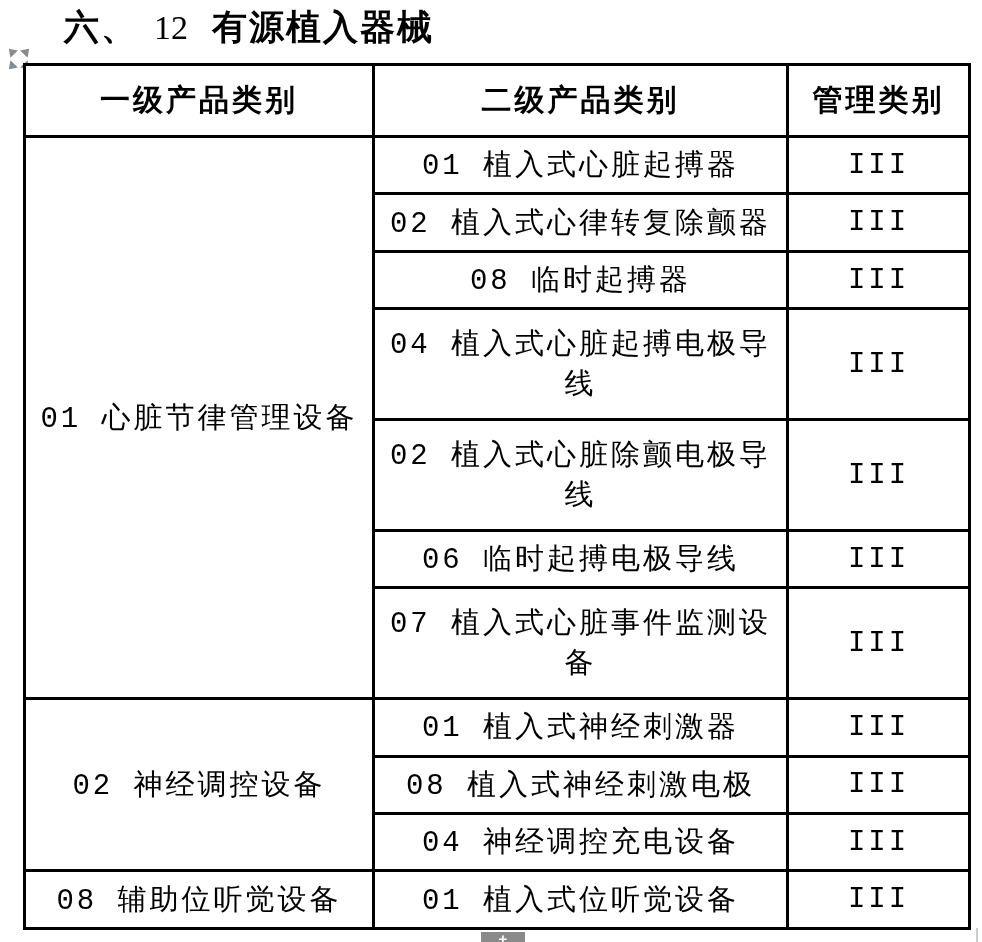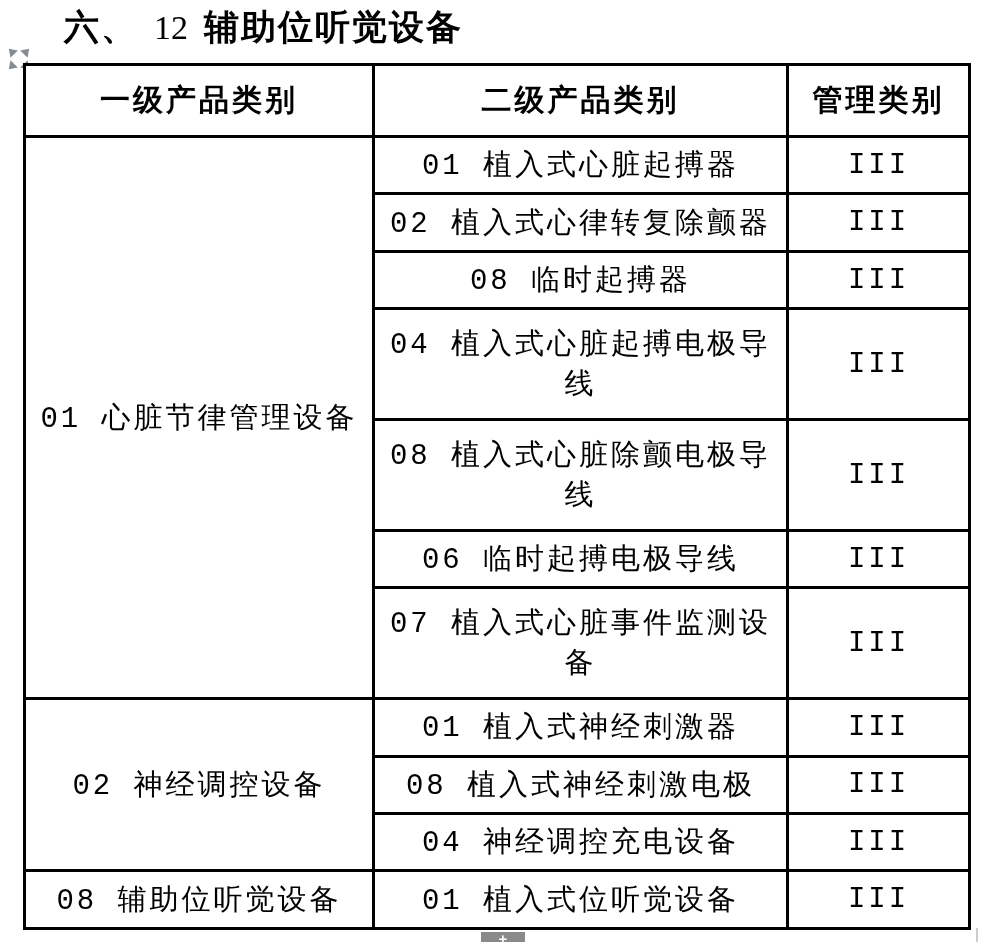--- a/index.html
+++ b/index.html
@@ -21,21 +21,21 @@
   .doc-title .cjk-bold {
     font-family: "Liberation Sans", "DejaVu Sans", sans-serif;
     font-weight: 700;
     font-size: 35px;
     letter-spacing: 2px;
   }
   .doc-title .num {
     font-family: "Liberation Serif", "DejaVu Serif", serif;
     font-weight: 400;
     font-size: 34px;
-    margin: 0 16px 0 16px;
+    margin: 0 24px 0 16px;
   }
   
   .move-handle {
     position: absolute;
     left: 4px; top: 44px;
     width: 30px; height: 30px;
     cursor: move;
   }
   .move-handle svg { width: 100%; height: 100%; transform: rotate(45deg); }
   
@@ -88,21 +88,21 @@
     position: absolute;
     left: 976px; top: 928px;
     width: 2px; height: 14px;
     background: #c9cdd2;
   }
 </style>
 </head>
 <body>
 
 <div class="doc-title">
-  <span class="cjk-bold">六、</span><span class="num">12</span><span class="cjk-bold">辅助位听觉设备</span>
+  <span class="cjk-bold">六、</span><span class="num">12</span><span class="cjk-bold">有源植入器械</span>
 </div>
 
 <div class="move-handle">
   <span style="display:block;width:100%;height:100%;">
     <svg viewBox="0 0 24 24">
       <g fill="#858b93">
         <polygon points="12,0.5 16.2,6.5 7.8,6.5"></polygon>
         <polygon points="12,23.5 7.8,17.5 16.2,17.5"></polygon>
         <polygon points="0.5,12 6.5,7.8 6.5,16.2"></polygon>
         <polygon points="23.5,12 17.5,16.2 17.5,7.8"></polygon>
@@ -135,21 +135,21 @@
   </tr>
   <tr>
     <td>08 临时起搏器</td>
     <td class="mgmt-class">III</td>
   </tr>
   <tr>
     <td>04 植入式心脏起搏电极导线</td>
     <td class="mgmt-class">III</td>
   </tr>
   <tr>
-    <td>08 植入式心脏除颤电极导线</td>
+    <td>02 植入式心脏除颤电极导线</td>
     <td class="mgmt-class">III</td>
   </tr>
   <tr>
     <td>06 临时起搏电极导线</td>
     <td class="mgmt-class">III</td>
   </tr>
   <tr>
     <td>07 植入式心脏事件监测设备</td>
     <td class="mgmt-class">III</td>
   </tr>

